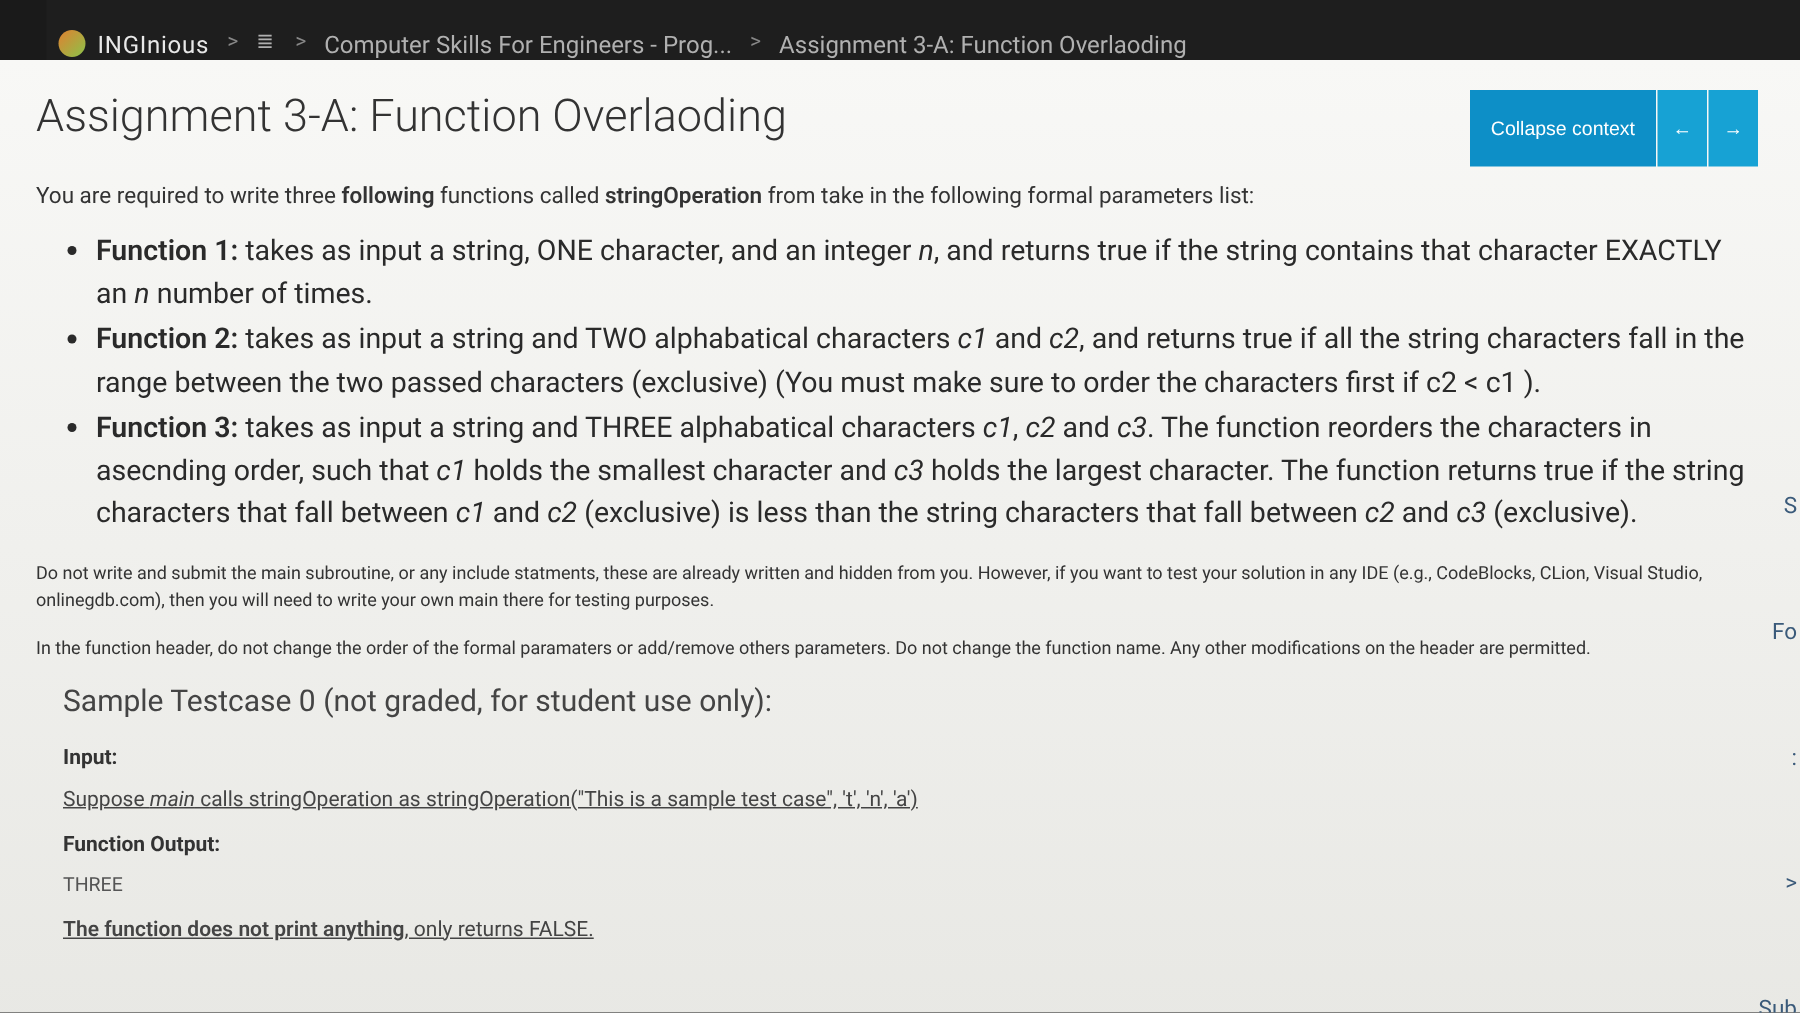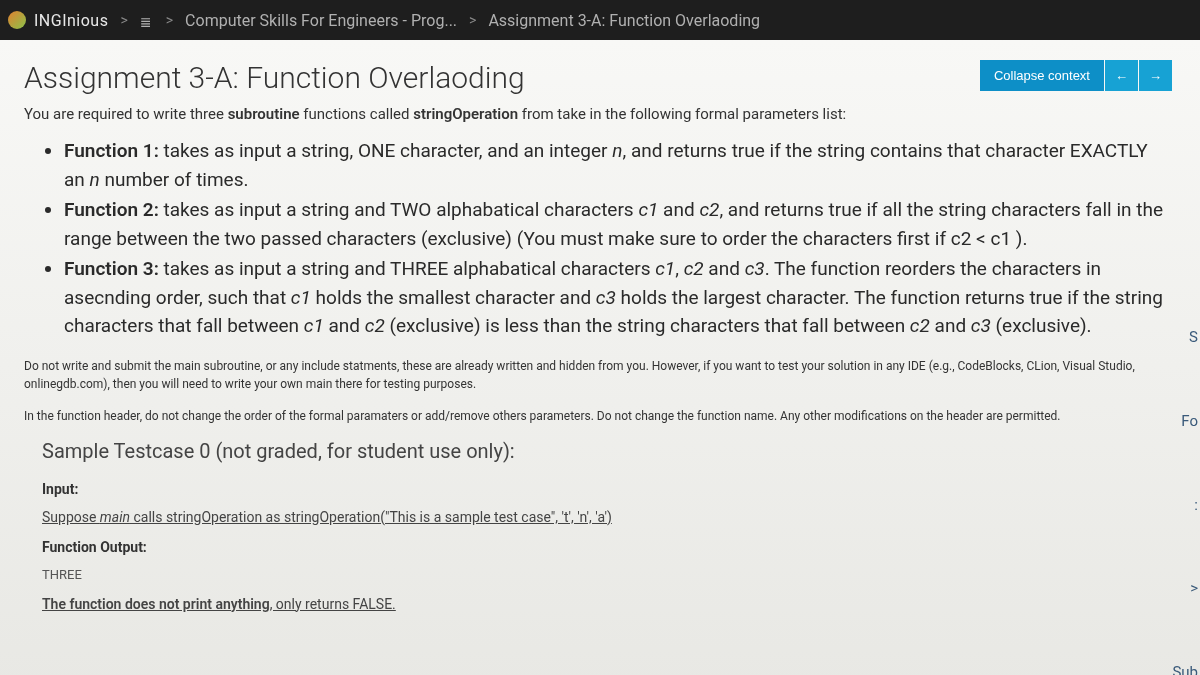--- a/index.html
+++ b/index.html
@@ -13,23 +13,23 @@
       width: 1200px;
       height: 675px;
       overflow: hidden;
     }
     .top-bar {
       background: #1e1e1e;
       color: #d0d0d0;
       padding: 20px 8px;
       font-size: 14px;
       display: flex;
-      align-items: center;
       gap: 8px;
       height: 26px;
+      margin-left: 31px;
     }
     .logo-icon {
       width: 18px;
       height: 18px;
       background: linear-gradient(135deg, #e08030 0%, #8bc34a 100%);
       border-radius: 50%;
       display: inline-block;
     }
     .brand {
       font-size: 16px;
@@ -75,21 +75,21 @@
       font-size: 30px;
       font-weight: 300;
       color: #333;
     }
     .header-buttons {
       display: flex;
       gap: 0;
     }
     .btn {
       border: none;
-      padding: 8px 14px;
+      padding: 18px 14px;
       font-size: 13px;
       color: #fff;
       cursor: pointer;
       display: flex;
       align-items: center;
     }
     .btn-collapse {
       background: #0d8fc7;
     }
     .btn-nav {
@@ -182,21 +182,21 @@
   <div class="page-header">
     <h1 class="page-title">Assignment 3-A: Function Overlaoding</h1>
     <div class="header-buttons">
       <button class="btn btn-collapse">Collapse context</button>
       <button class="btn btn-nav">←</button>
       <button class="btn btn-nav">→</button>
     </div>
   </div>
 
   <p class="intro">
-    <span>You are required to write three </span><span class="bold">subroutine</span><span> functions called </span><span class="bold">stringOperation</span><span> from take in the following formal parameters list:</span>
+    <span>You are required to write three </span><span class="bold">following</span><span> functions called </span><span class="bold">stringOperation</span><span> from take in the following formal parameters list:</span>
   </p>
 
   <ul class="func-list">
     <li>
       <span class="bold">Function 1:</span><span> takes as input a string, ONE character, and an integer </span><span class="italic">n</span><span>, and returns true if the string contains that character EXACTLY an </span><span class="italic">n</span><span> number of times.</span>
     </li>
     <li>
       <span class="bold">Function 2:</span><span> takes as input a string and TWO alphabatical characters </span><span class="italic">c1</span><span> and </span><span class="italic">c2</span><span>, and returns true if all the string characters fall in the range between the two passed characters (exclusive) (You must make sure to order the characters first if c2 &lt; c1 ).</span>
     </li>
     <li>

